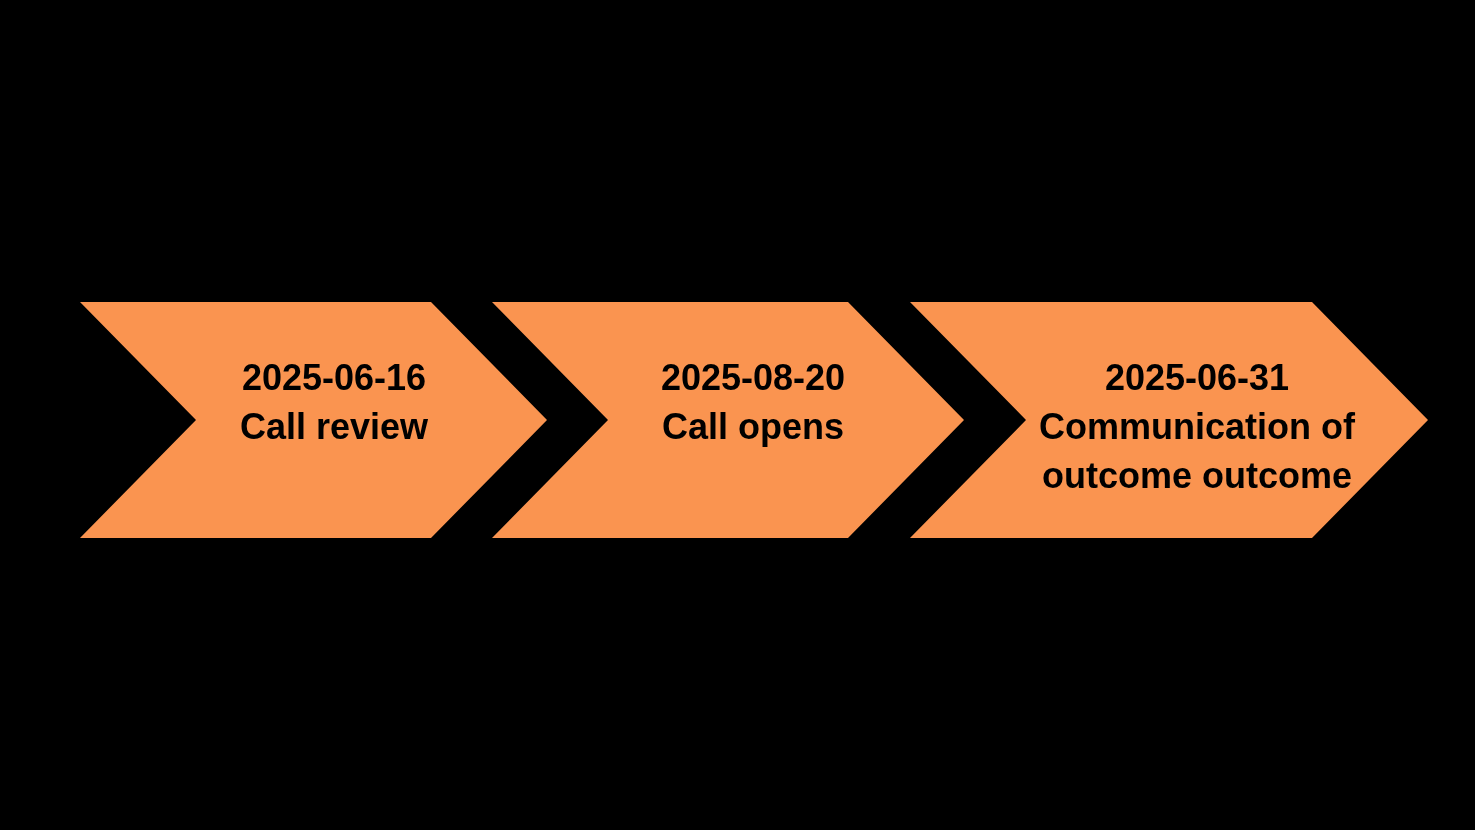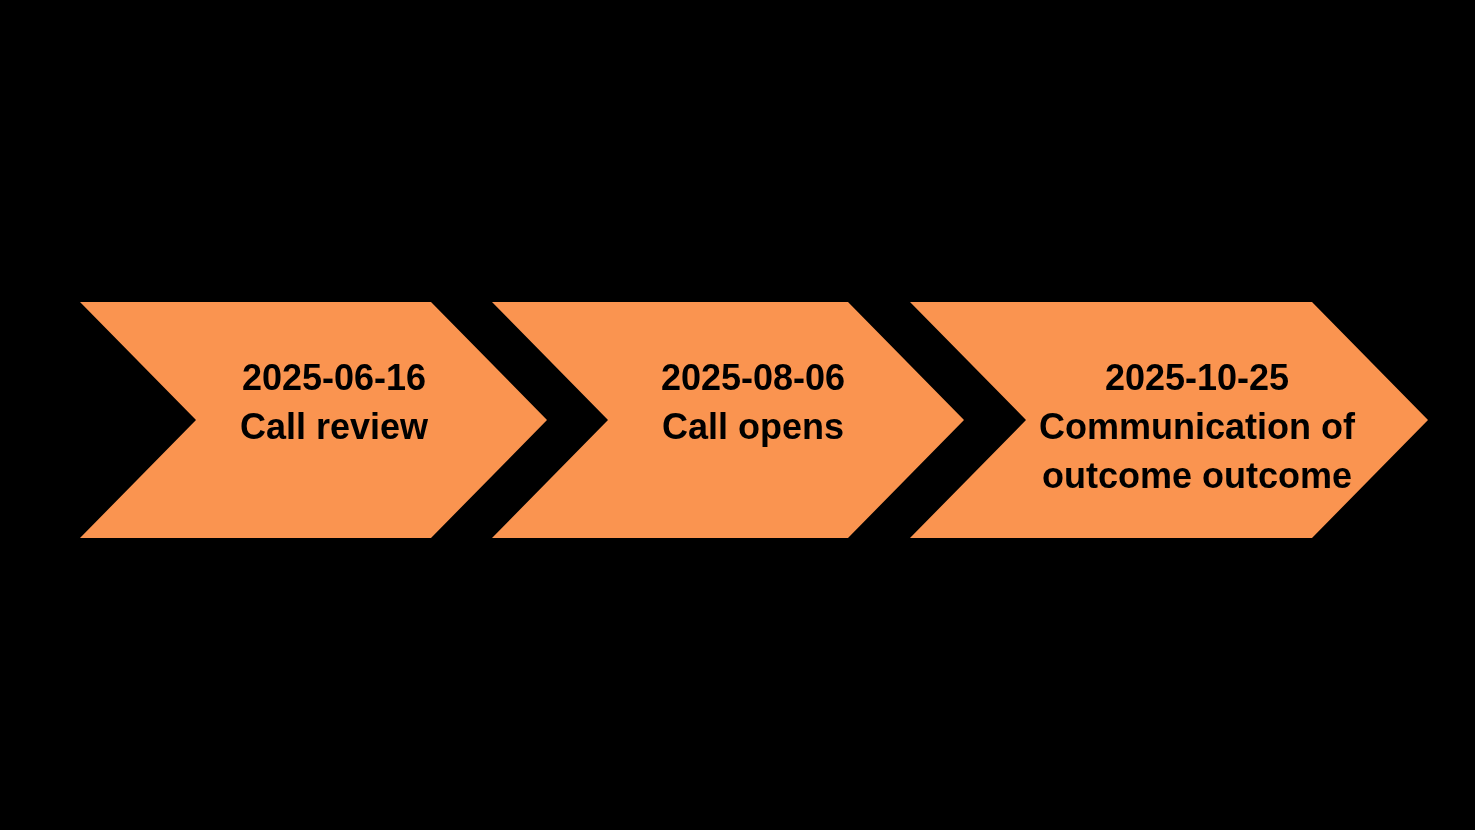--- a/index.html
+++ b/index.html
@@ -52,23 +52,23 @@
     <polygon points="492,302 848,302 964,420 848,538 492,538 608,420" fill="#FA9450"></polygon>
     <polygon points="910,302 1312,302 1428,420 1312,538 910,538 1026,420" fill="#FA9450"></polygon>
   </svg>
 
   <div class="step-text step-1">
     <div class="date">2025-06-16</div>
     <div class="label">Call review</div>
   </div>
 
   <div class="step-text step-2">
-    <div class="date">2025-08-06</div>
+    <div class="date">2025-08-20</div>
     <div class="label">Call opens</div>
   </div>
 
   <div class="step-text step-3">
-    <div class="date">2025-10-25</div>
+    <div class="date">2025-06-31</div>
     <div class="label">Communication of
 outcome outcome</div>
   </div>
 
 </div>
 
 </body></html>

